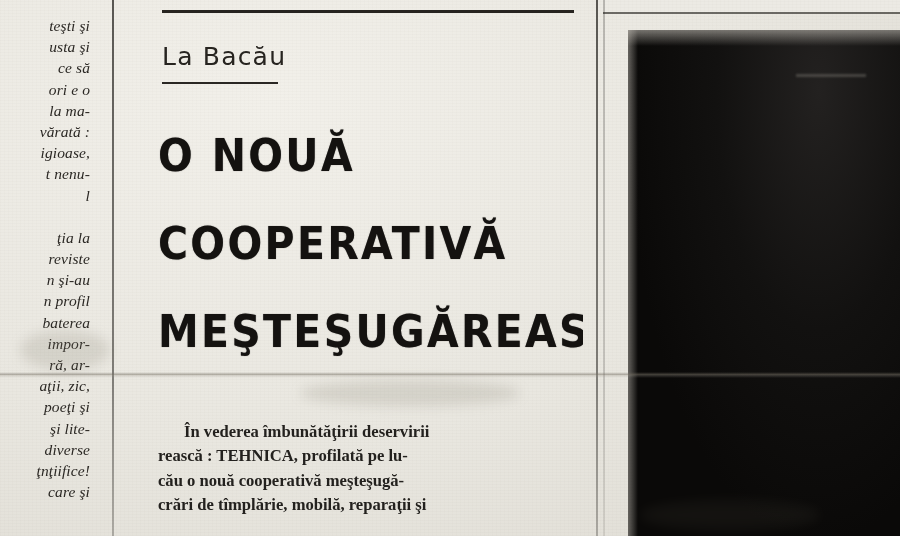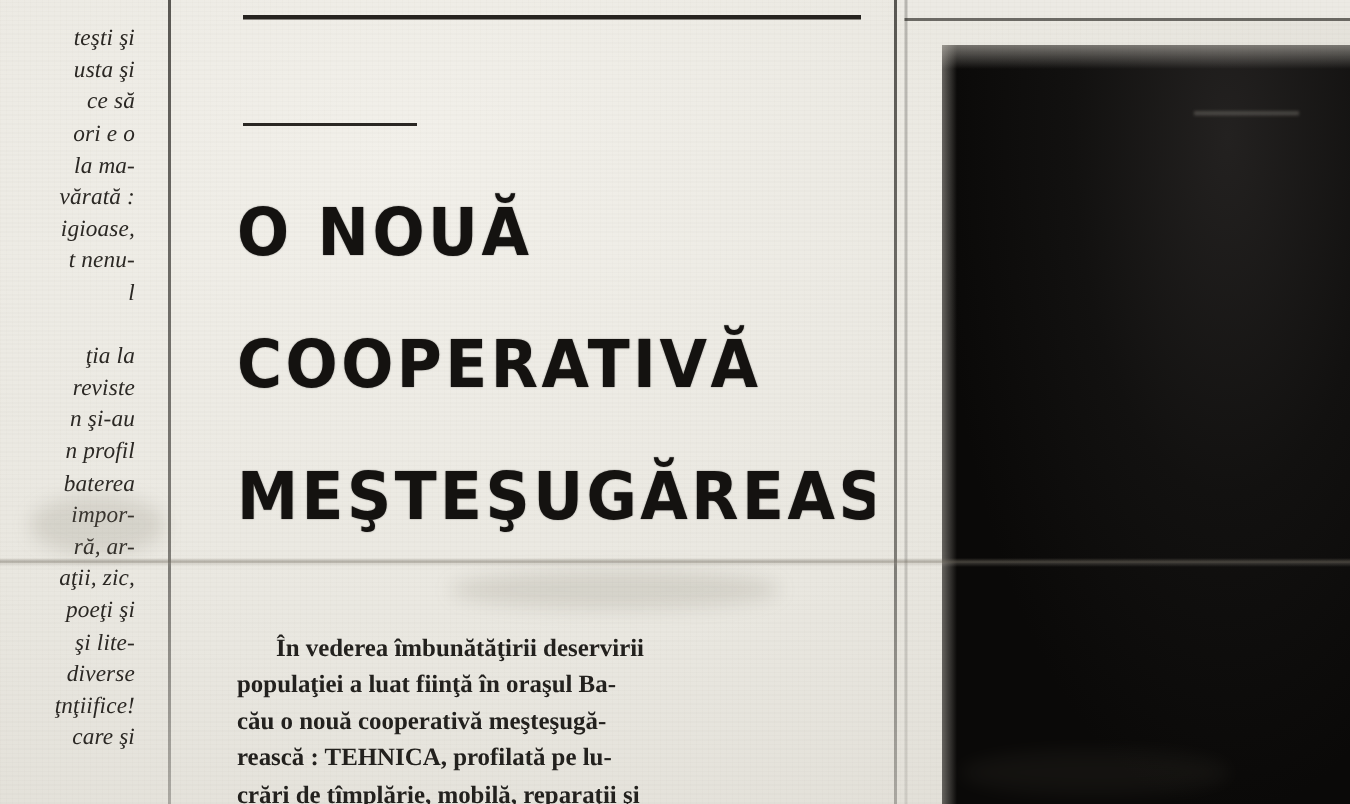--- a/index.html
+++ b/index.html
@@ -246,33 +246,33 @@
       <div>diverse</div>
       <div>ţnţiifice!</div>
       <div>care  şi</div>
     </div>
   </div>
 
   <div class="vrule" id="vrule-1"></div>
 
   <div id="col-main">
     <div id="rule-top"></div>
+    <div id="kicker">La Bacău</div>
     <div id="kicker-underline"></div>
 
     <div id="headline">
       <div>O NOUĂ</div>
       <div>COOPERATIVĂ</div>
       <div>MEŞTEŞUGĂREASCĂ</div>
     </div>
 
     <div id="body-text">
       <p><span class="indent"></span><span>În vederea îmbunătăţirii deservirii</span></p>
-      <p>populaţiei a luat fiinţă în oraşul Ba-</p>
+      <p>rească : TEHNICA, profilată pe lu-</p>
       <p>cău o nouă cooperativă meşteşugă-</p>
-      <p>rească : TEHNICA, profilată pe lu-</p>
       <p>crări de tîmplărie, mobilă, reparaţii şi</p>
     </div>
   </div>
 
   <div class="vrule" id="vrule-2"></div>
   <div class="vrule" id="vrule-2b" style="opacity:.35"></div>
 
   <div id="photo-wrap">
     <div id="photo">
       <div id="photo-edge-l"></div>

